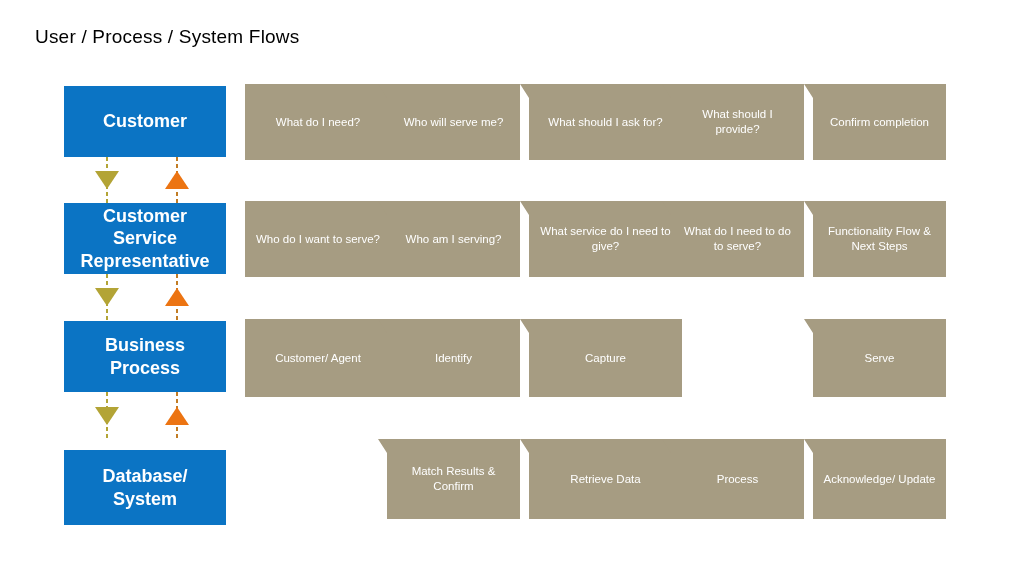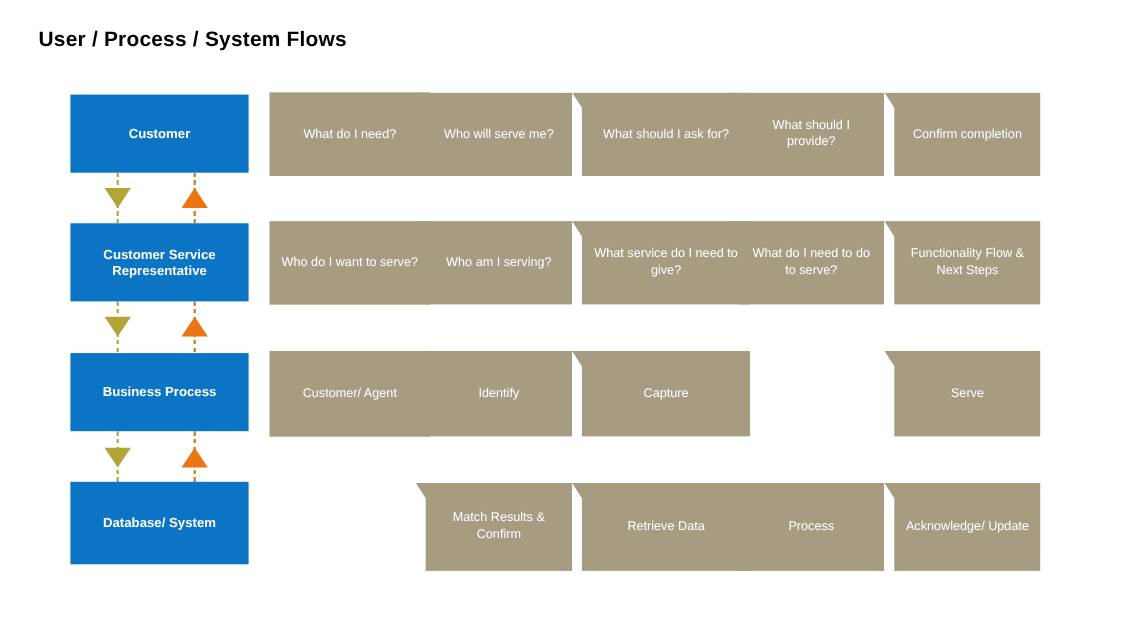--- a/index.html
+++ b/index.html
@@ -5,40 +5,40 @@
   :root{
     --blue:#0b74c4; --tan:#a69c82; --olive:#b3a436; --orange:#ec7412;
     --oline:#b3a436; --uline:#c17c24; --bg:#ffffff;
   }
   html,body{margin:0;padding:0;background:var(--bg);}
   .stage{
     position:relative;width:1024px;height:576px;background:var(--bg);
     font-family:"Liberation Sans",sans-serif;overflow:hidden;
   }
   .title{
-    position:absolute;left:35px;top:26px;font-size:19px;font-weight:700;color:#000;
+    position:absolute;left:35px;top:26px;font-size:19px;font-weight:400;color:#000;
     letter-spacing:.2px;
     text-align:right;
   }
   .lane{
     position:absolute;left:64px;width:162px;background:var(--blue);color:#fff;
     display:flex;align-items:center;justify-content:center;text-align:center;
-    font-size:12px;font-weight:700;line-height:1.25;padding:0 12px;box-sizing:border-box;
+    font-size:18px;font-weight:700;line-height:1.25;padding:0 12px;box-sizing:border-box;
   }
   .step{
     position:absolute;background:var(--tan);color:#fff;
     display:flex;align-items:center;justify-content:center;text-align:center;
     font-size:11.5px;line-height:1.3;box-sizing:border-box;padding:0 10px;
   }
   .step.tabbed{
     clip-path:polygon(0 0,100% 0,100% 100%,9px 100%,9px 14px);
     padding-left:19px;
   }
   
-  .lr0{top:86px;height:71px}.lr1{top:203px;height:71px}.lr2{top:321px;height:71px}.lr3{top:438px;height:75px}
+  .lr0{top:86px;height:71px}.lr1{top:203px;height:71px}.lr2{top:321px;height:71px}.lr3{top:450px;height:75px}
   .sr0{top:84px;height:76px}.sr1{top:201px;height:76px}.sr2{top:319px;height:78px}.sr3{top:439px;height:80px}
   
   .c0{left:245px;width:146px}
   .c1{left:378px;width:142px}.c2{left:520px;width:162px}.c3{left:662px;width:142px}.c4{left:804px;width:142px}
   
   .vline{position:absolute;width:2px;}
   .vline.down{left:106px;background:repeating-linear-gradient(180deg,var(--oline) 0 4px,transparent 4px 7px);}
   .vline.up{left:176px;background:repeating-linear-gradient(180deg,var(--uline) 0 4px,transparent 4px 7px);}
   .g0{top:157px;height:46px}.g1{top:274px;height:47px}.g2{top:392px;height:49px}
   .tri{position:absolute;width:0;height:0;border-left:12px solid transparent;border-right:12px solid transparent;}

